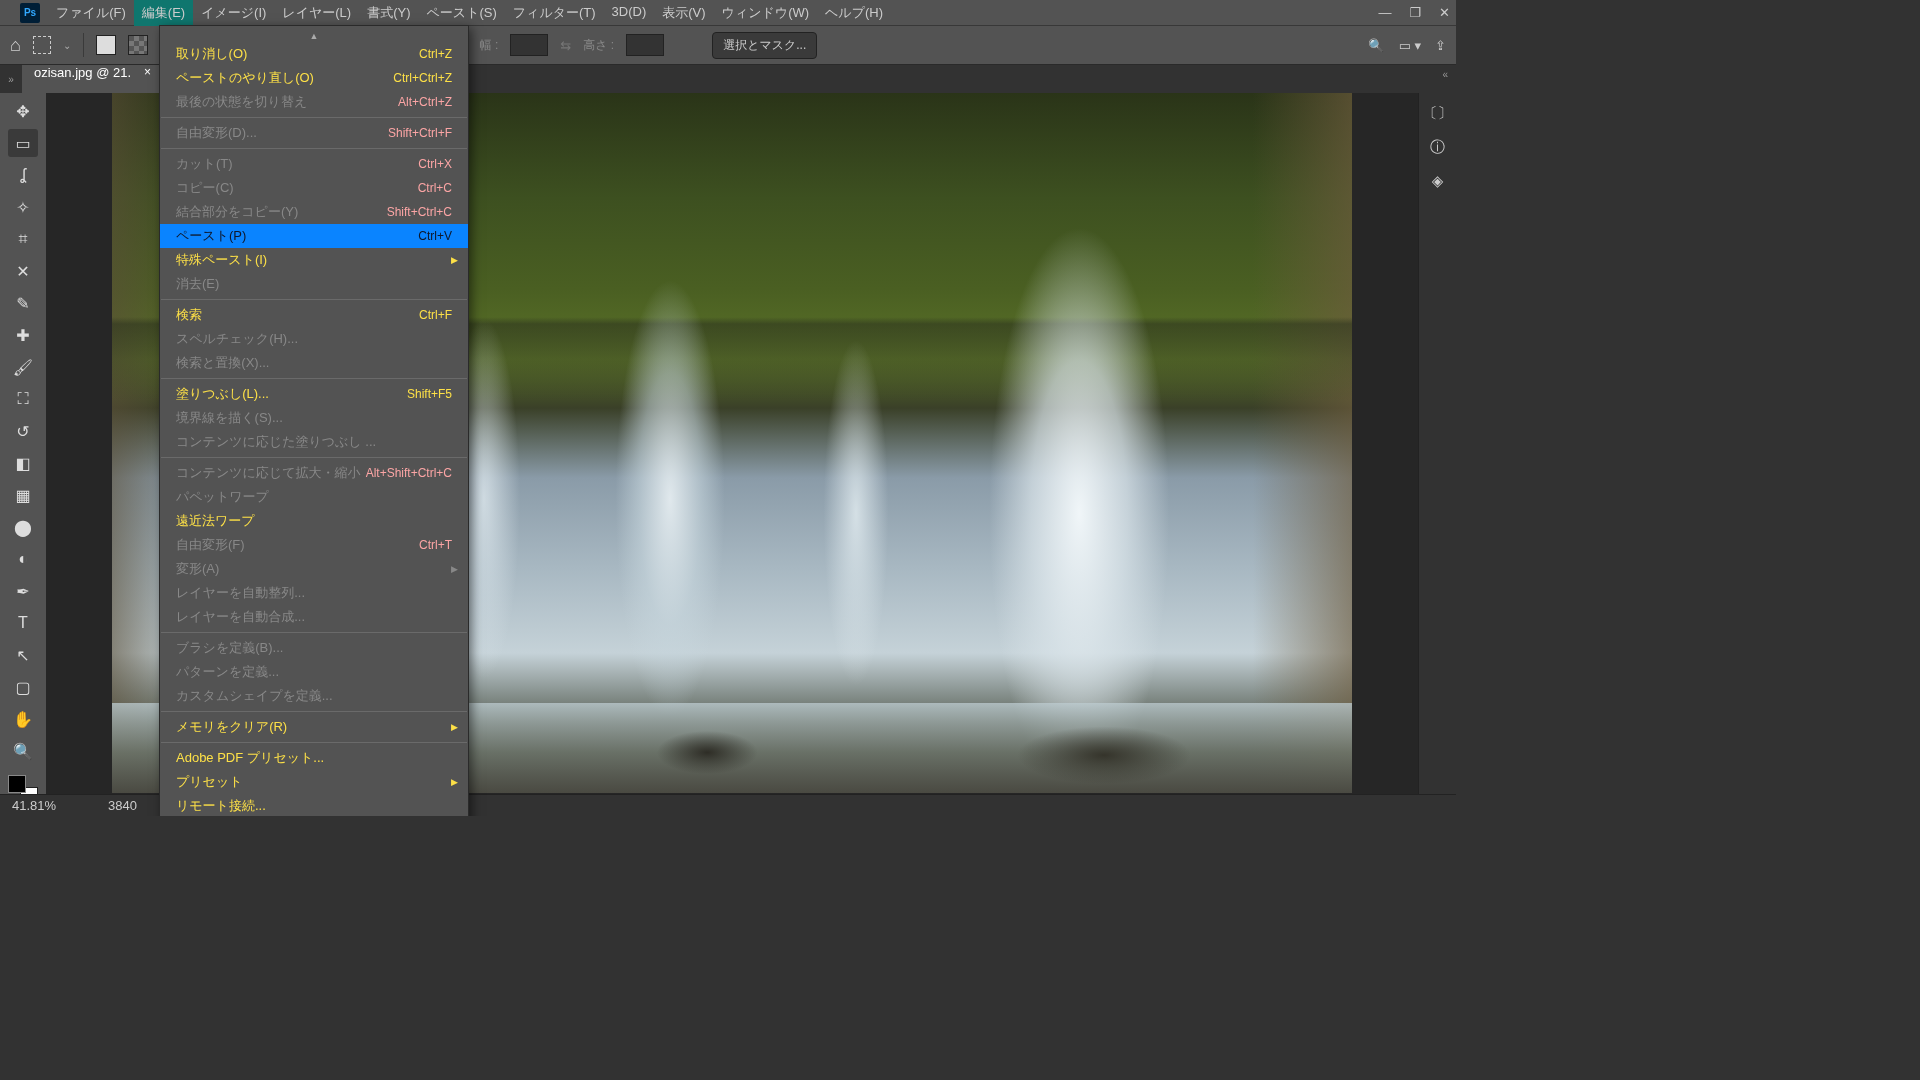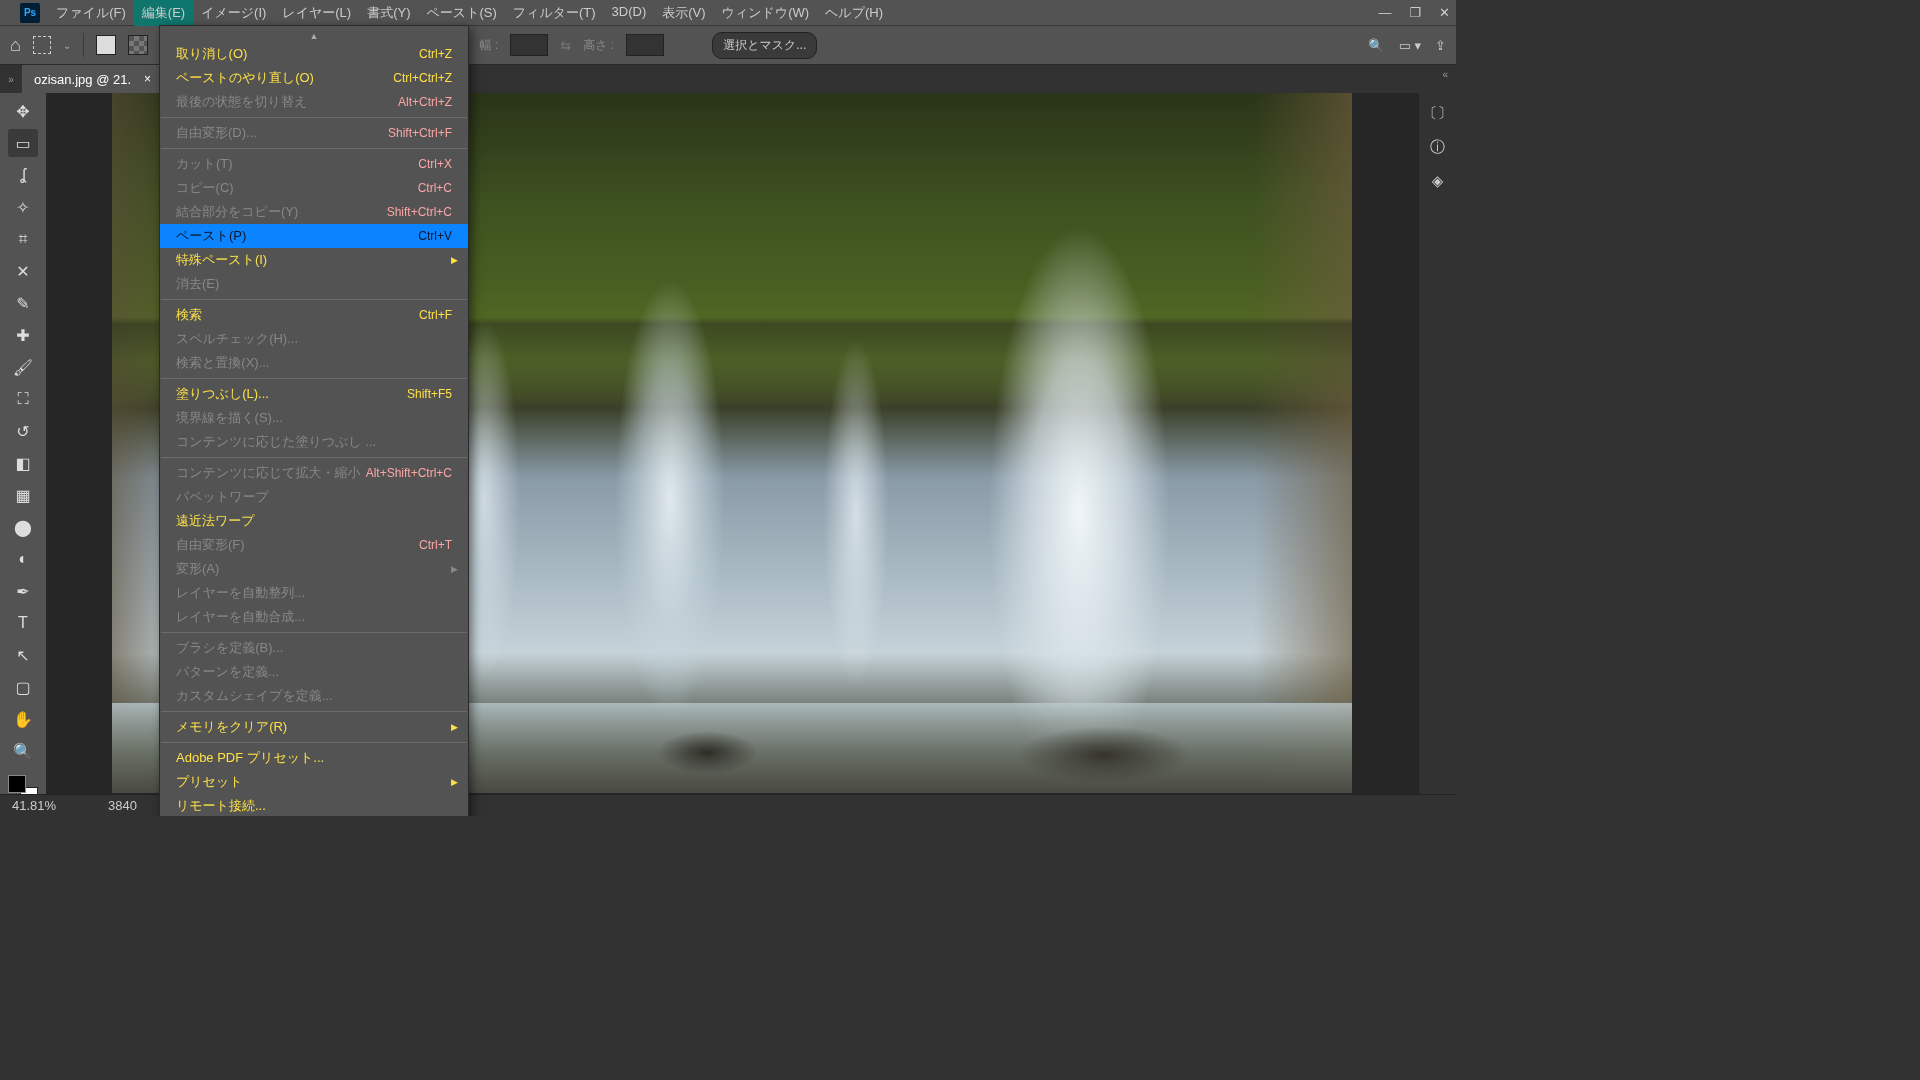--- a/index.html
+++ b/index.html
@@ -13,25 +13,25 @@
 .home-icon{font-size:18px}
 .sel-icon{border:1px dashed #ccc;width:18px;height:18px}
 .sep{width:1px;height:24px;background:#3a3a3a}
 .swatch-btn{width:20px;height:20px;border:1px solid #222}
 .whitebox{background:#ddd}
 .checker{background:conic-gradient(#777 25%,#555 0 50%,#777 0 75%,#555 0);background-size:10px 10px}
 .opt-lbl{color:#bbb;font-size:12px}
 .opt-drop{background:#3a3a3a;border:1px solid #222;padding:3px 20px 3px 8px;border-radius:3px;font-size:12px;position:relative;min-width:80px}
 .opt-drop:after{content:"⌄";position:absolute;right:6px;top:1px;color:#aaa}
 .opt-field{width:38px;height:22px;background:#333;border:1px solid #222}
-.opt-btn{background:#3a3a3a;border:1px solid #222;padding:4px 10px;font-size:12px;border-radius:10px}
+.opt-btn{background:#3a3a3a;border:1px solid #222;padding:4px 10px;font-size:12px;border-radius:4px}
 .opt-right{position:absolute;right:10px;display:flex;gap:14px;font-size:16px}
 .tabbar{height:28px;background:#323232;display:flex;position:relative}
 .chev-left{width:22px;display:flex;align-items:center;justify-content:center;color:#999;font-size:10px}
-.filetab{background:#535353;color:#fff;padding:0 28px 0 12px;display:flex;align-items:center;font-size:12px;position:relative}
+.filetab{background:#535353;color:#fff;padding:0 28px 0 12px;display:flex;font-size:12px;position:relative}
 .filetab .x{position:absolute;right:8px;font-size:12px}
 .chev-right{position:absolute;right:8px;top:4px;color:#999;font-size:10px}
 .work{display:flex;height:723px}
 .toolcol{width:46px;background:#535353;display:flex;flex-direction:column;align-items:center;padding-top:4px;gap:4px}
 .tool{width:30px;height:28px;display:flex;align-items:center;justify-content:center;border-radius:3px;color:#ddd;font-size:16px}
 .tool.active{background:#3a3a3a}
 .fgbg{position:relative;width:30px;height:30px;margin-top:6px}
 .fgbg .bg{position:absolute;right:0;bottom:0;width:18px;height:18px;background:#fff;border:1px solid #222}
 .fgbg .fg{position:absolute;left:0;top:0;width:18px;height:18px;background:#000;border:1px solid #888}
 .canvas{flex:1;background:#262626;position:relative;overflow:hidden;display:flex;align-items:flex-start;justify-content:center}

